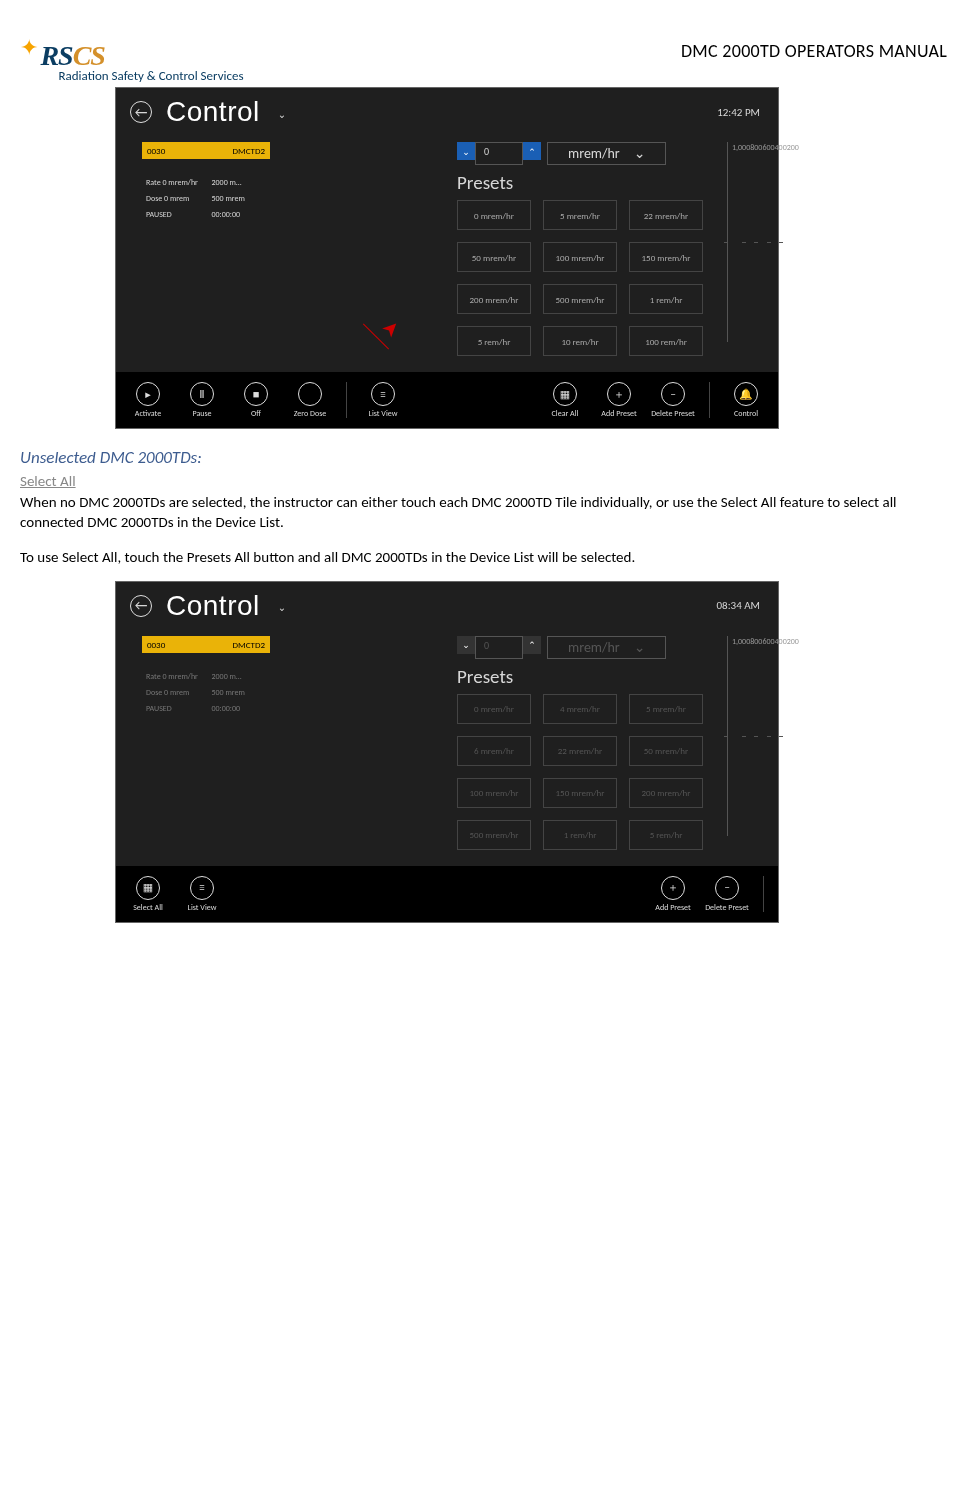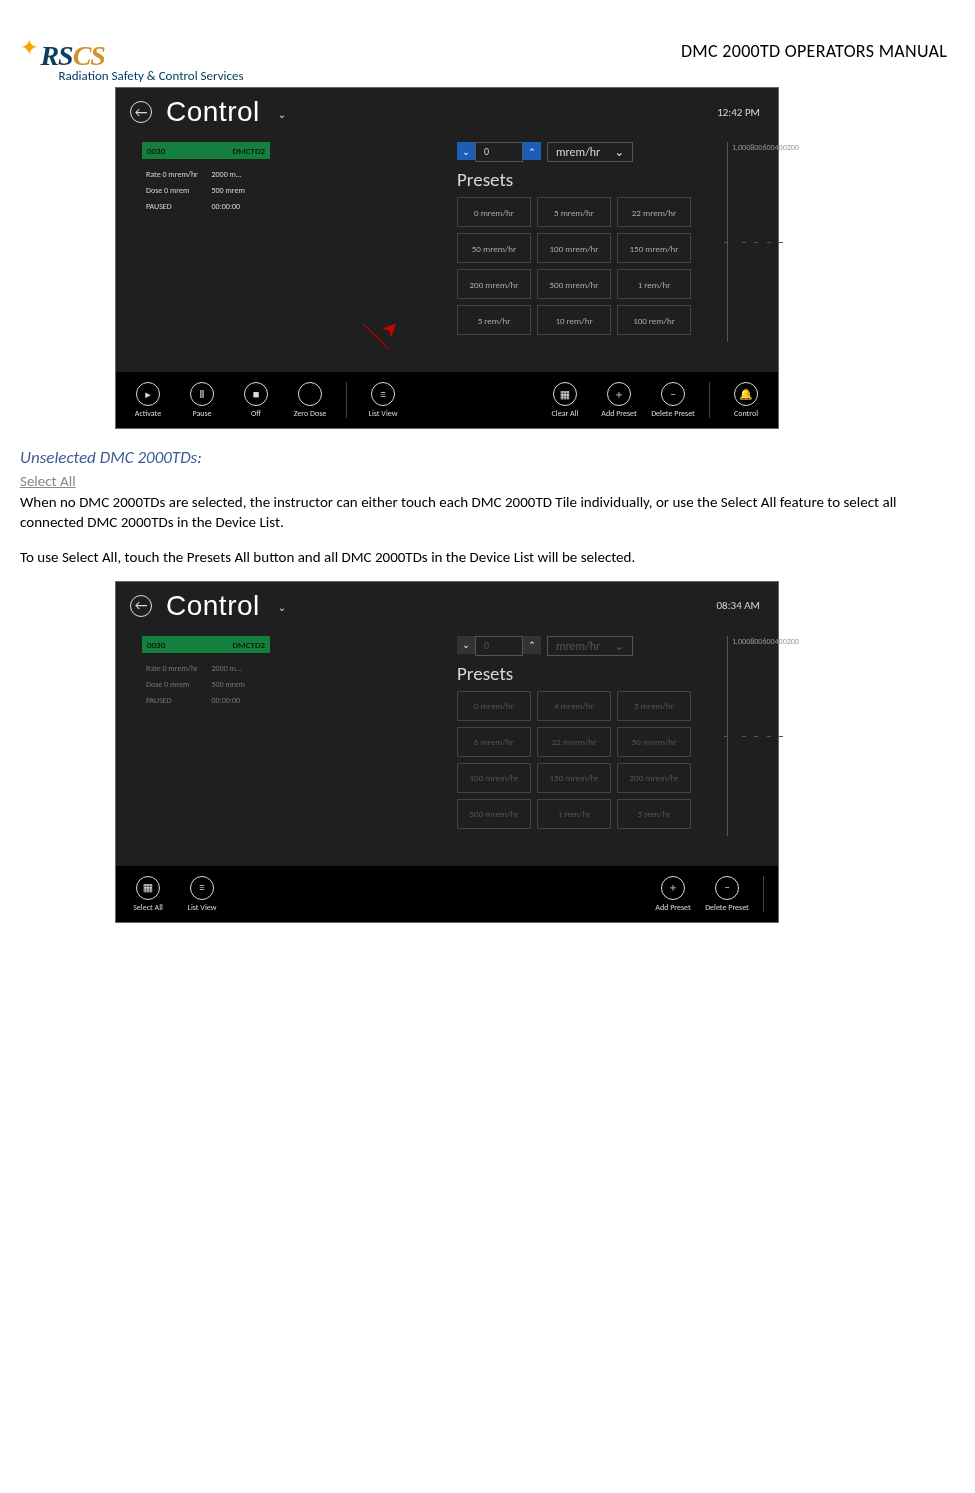--- a/index.html
+++ b/index.html
@@ -13,34 +13,34 @@
   .scr-wrap{margin:2px 0 18px 95px}
   .scr{width:662px;background:#1f1f1f;color:#d7d7d7;border:1px solid #666;font-size:11px;position:relative}
   .scr-top{display:flex;align-items:center;height:48px;padding:0 14px}
   .back-ic{width:20px;height:20px;border:1px solid #ddd;border-radius:50%;display:flex;align-items:center;justify-content:center;font-size:14px;margin-right:14px}
   .scr-title{font-family:Liberation Sans, sans-serif;font-size:28px;font-weight:300;letter-spacing:0.5px;color:#fff}
   .drop-ic{font-size:10px;margin-left:18px;position:relative;top:2px}
   .clock{margin-left:auto;font-size:11px;padding-right:4px}
   .scr-body{display:flex;padding:6px 10px 8px 26px;height:222px}
   .tile{width:128px}
   .tile-head{display:flex;justify-content:space-between;padding:3px 5px;font-size:9px}
-  .hy{background:#15803d;color:#000}
-  .tile-grid{display:grid;grid-template-columns:1fr 1fr;gap:2px 3px;font-size:8px;margin-top:8px}
+  .hy{background:#eab308;color:#000}
+  .tile-grid{display:grid;grid-template-columns:1fr 1fr;gap:2px 3px;font-size:8px;margin-top:16px}
   .tile-grid span{padding:2px 4px}
   .dim{color:#777}
   .mid{flex:1}
   .right{width:262px}
   .spin{display:flex;gap:0;margin-bottom:6px}
   .spin .btn{background:#1a5fb5;width:18px;height:18px;display:flex;align-items:center;justify-content:center;font-size:9px;color:#fff}
   .spin .val{border:1px solid #555;padding:2px 8px;min-width:30px;font-size:10px}
-  .spin .unit{border:1px solid #555;padding:2px 8px;margin-left:6px;font-size:12px;display:flex;align-items:flex-end;gap:14px}
+  .spin .unit{border:1px solid #555;padding:2px 20px;margin-left:6px;font-size:14px;display:flex;align-items:flex-end;gap:14px}
   .spin.dis .btn{background:#333}
   .spin.dis .val,.spin.dis .unit{color:#555}
   .presets-lbl{font-size:19px;margin:4px 0 6px}
-  .presets{display:grid;grid-template-columns:repeat(3,74px);gap:6px}
+  .presets{display:grid;grid-template-columns:repeat(3,74px);gap:12px}
   .pcell{border:1px solid #444;height:28px;display:flex;align-items:center;justify-content:center;font-size:9px;color:#aaa}
   .pcell.dis{color:#555}
   .axis{width:36px;display:flex;justify-content:space-between;font-size:8px;text-align:left;height:200px;margin-left:8px;border-left:1px solid #555;padding-left:4px;color:#999}
   .axis span{position:relative}
   .axis span::before{content:"";position:absolute;left:-8px;top:50%;width:4px;border-top:1px solid #555}
   .appbar{background:#000;display:flex;padding:6px 10px;gap:10px;min-height:44px;align-items:center}
   .abtn{display:flex;flex-direction:column;align-items:center;gap:2px;font-size:8px;color:#ddd;width:44px}
   .abtn .c{width:22px;height:22px;border:1px solid #ddd;border-radius:50%;display:flex;align-items:center;justify-content:center;font-size:11px}
   .absep{width:1px;background:#444;height:36px;margin:0 4px}
   .abspacer{flex:1}

